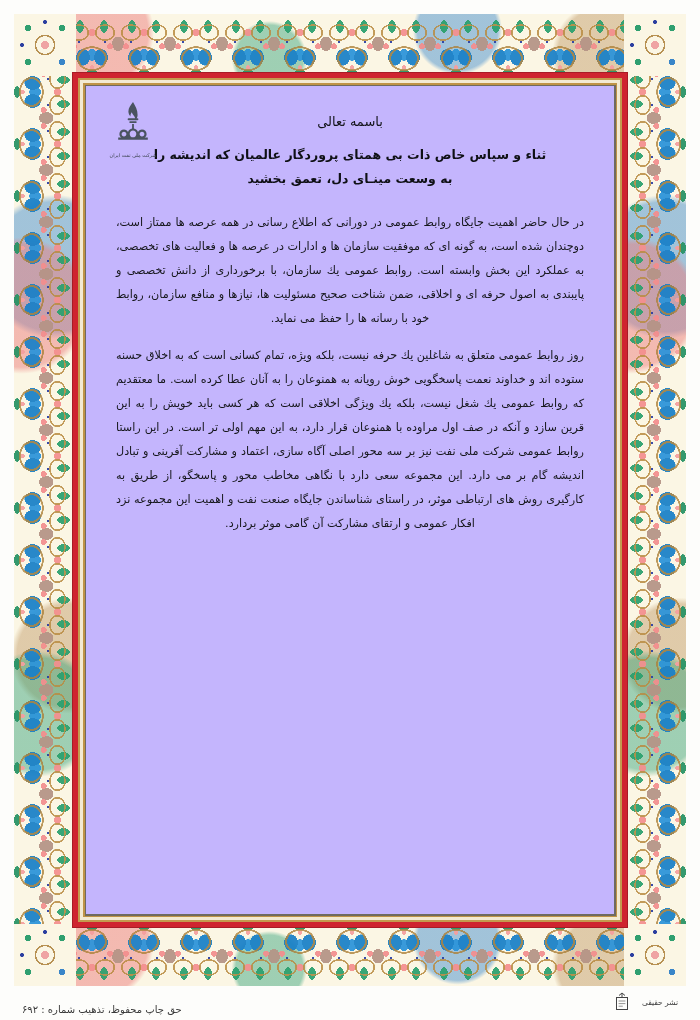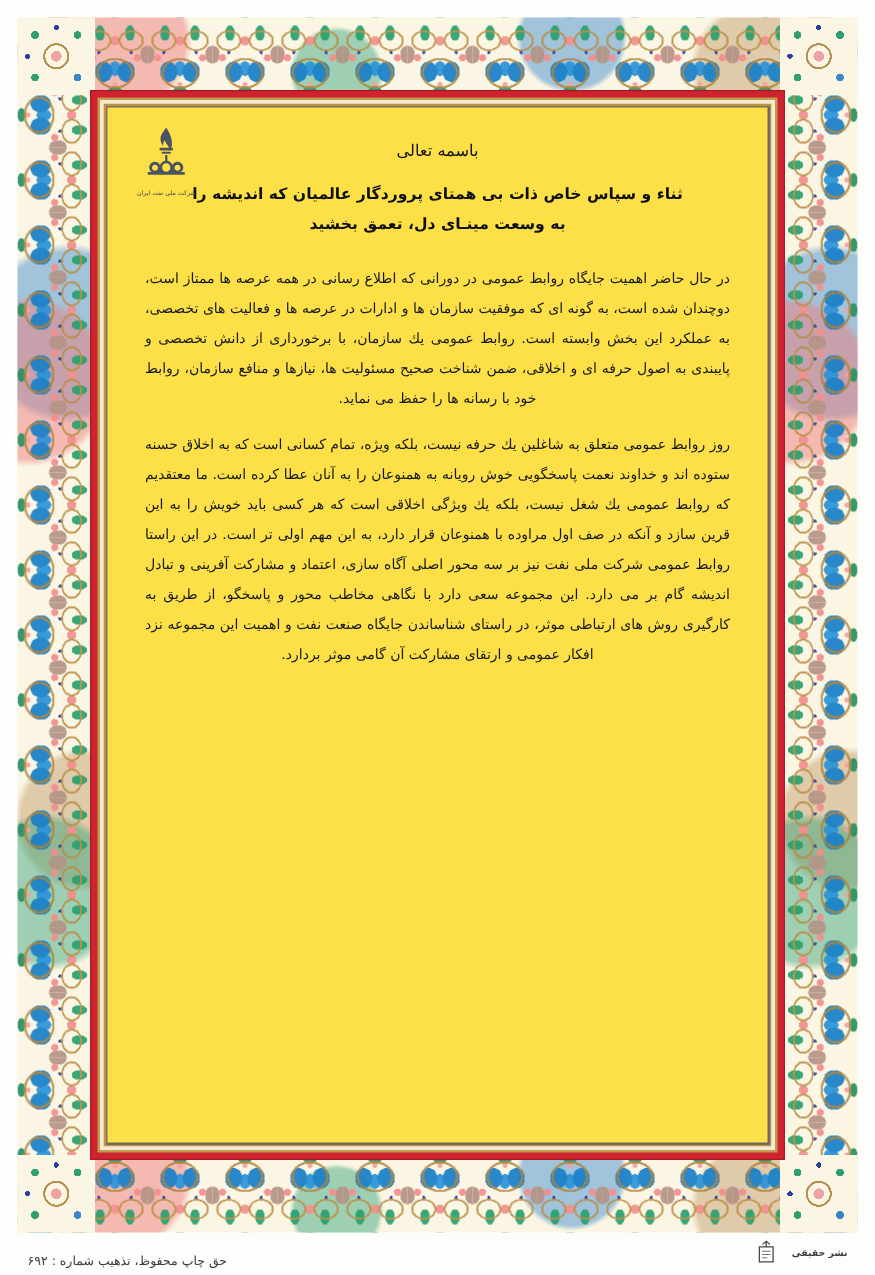--- a/index.html
+++ b/index.html
@@ -137,21 +137,21 @@
   }
   .rule-thin{
     position:absolute;left:70.5px;top:70.5px;right:70.5px;bottom:70.5px;
     background:#6f6a60;
   }
 
   
   .paper{
     position:absolute;
     left:72px;top:72px;right:72px;bottom:72px;
-    background:#fde047;
+    background:#c4b5fd;
     overflow:hidden;
   }
 
   
   .content{
     position:absolute;inset:0;
     padding:26px 26px 10px 26px;
     box-sizing:border-box;
     direction:rtl;
     color:#15161a;
@@ -213,21 +213,21 @@
   .sig-scribble{position:absolute;left:0;top:2px;}
 
   
   .footer-left{
     position:absolute;left:22px;bottom:5px;
     font-size:10px;color:#3a3a3a;direction:rtl;
     white-space:nowrap;
   }
   .footer-right{
     position:absolute;right:22px;bottom:8px;
-    display:flex;align-items:center;gap:11px;direction:rtl;font-weight:bold;
+    display:flex;align-items:center;gap:11px;direction:rtl;
   }
   .footer-right-text{font-size:7.5px;color:#3a3a3a;white-space:nowrap;}
   .pub-mark{display:block;}
 </style>
 </head>
 <body>
 
 <div class="page">
 
   <div class="tazhib-frame">

